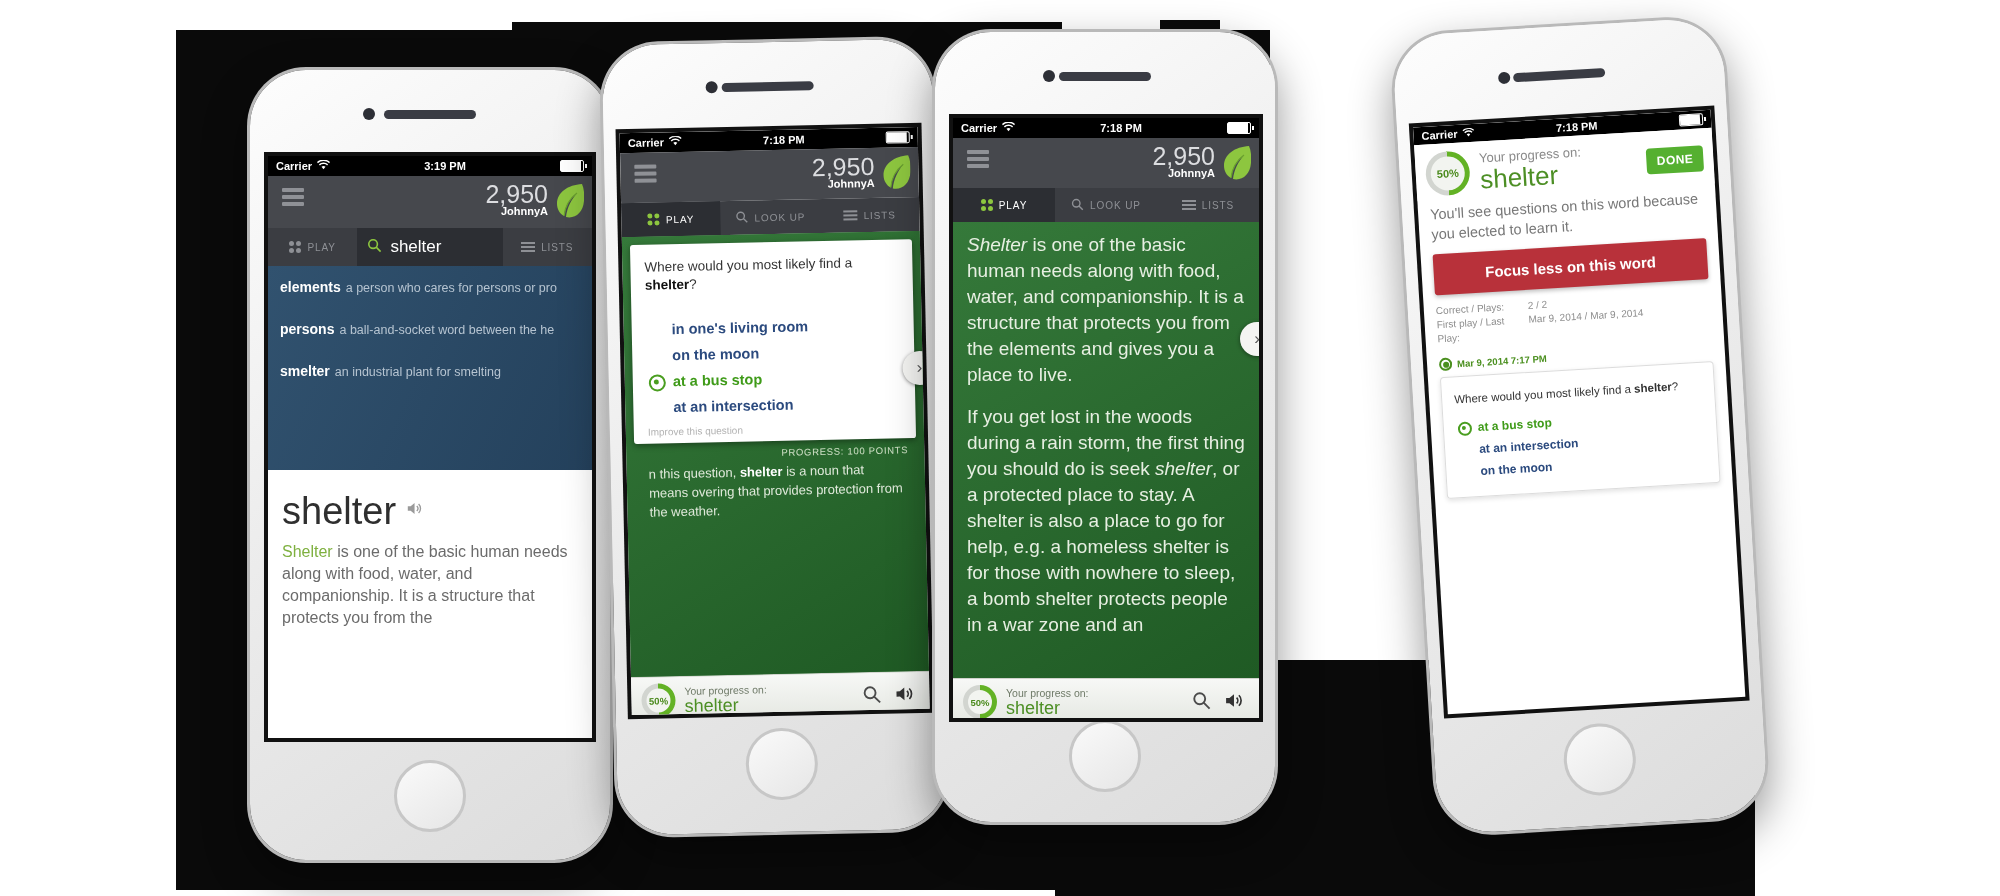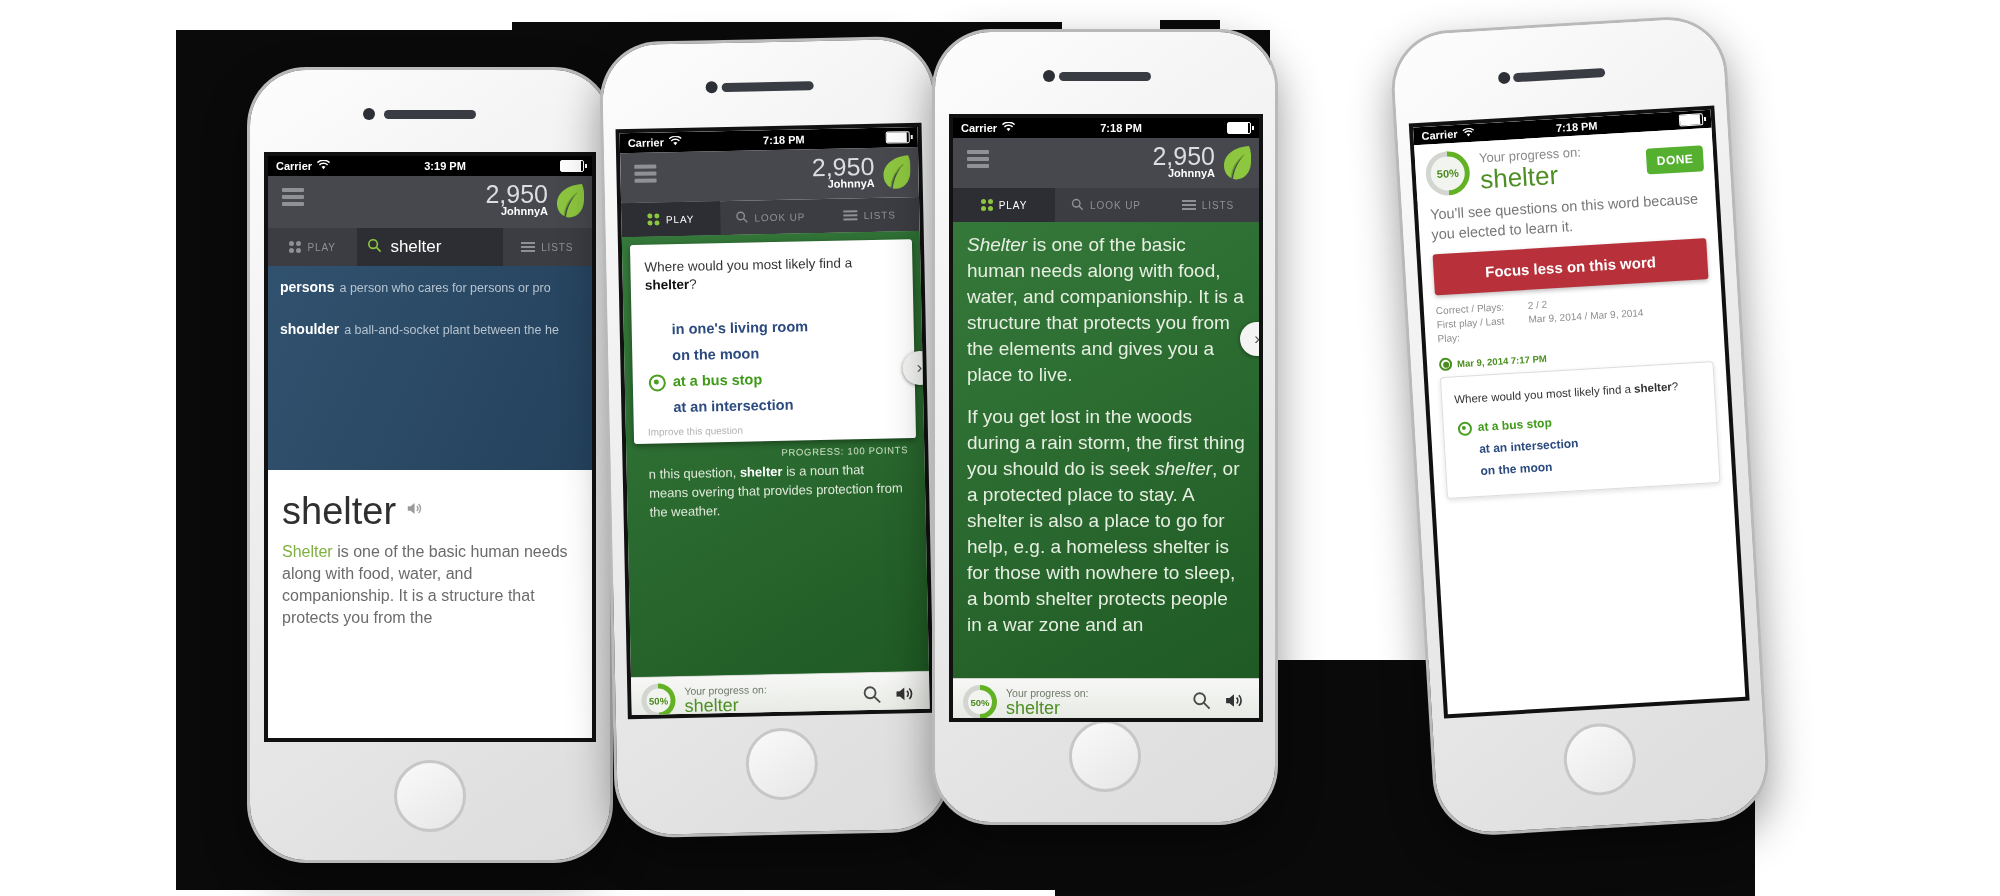--- a/index.html
+++ b/index.html
@@ -208,24 +208,27 @@
               <i></i>
               <i></i>
               <i></i>
             </span>
           <span>LISTS</span>
         </div>
       </div>
 
       <div class="results" style="height:204px;">
         <div class="res">
-          <b>persons</b><span>a person who cares for persons or pro</span>
+          <b>elements</b><span>a person who cares for persons or pro</span>
         </div>
         <div class="res">
-          <b>shoulder</b><span>a ball-and-socket plant between the he</span>
+          <b>persons</b><span>a ball-and-socket word between the he</span>
+        </div>
+        <div class="res">
+          <b>smelter</b><span>an industrial plant for smelting</span>
         </div>
       </div>
 
       <div class="defcard">
         <div class="word">
           <span>shelter</span>
           <span style="padding-bottom:8px;">
             <svg width="18" height="15" viewBox="0 0 20 16">
                 <path d="M2 5.5h3.2L9.5 2v12L5.2 10.5H2z" fill="#9a9a9a"></path>
                 <path d="M12 5.2a4 4 0 0 1 0 5.6" stroke="#9a9a9a" stroke-width="1.5" fill="none"></path>

